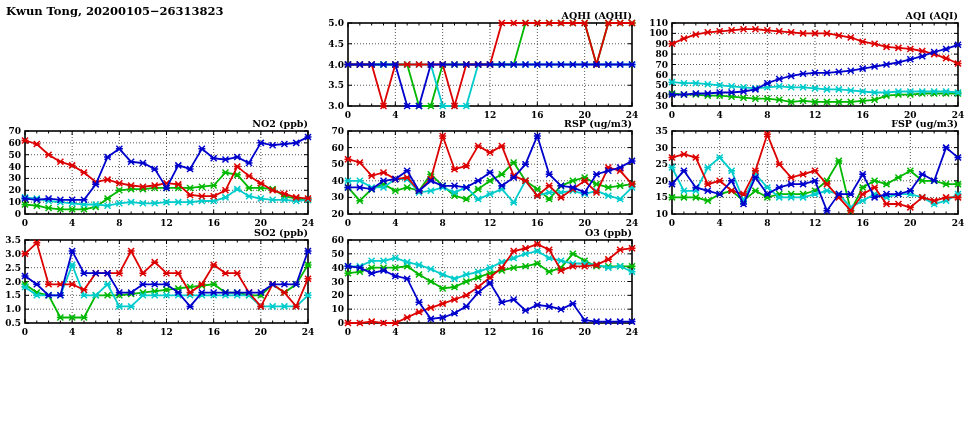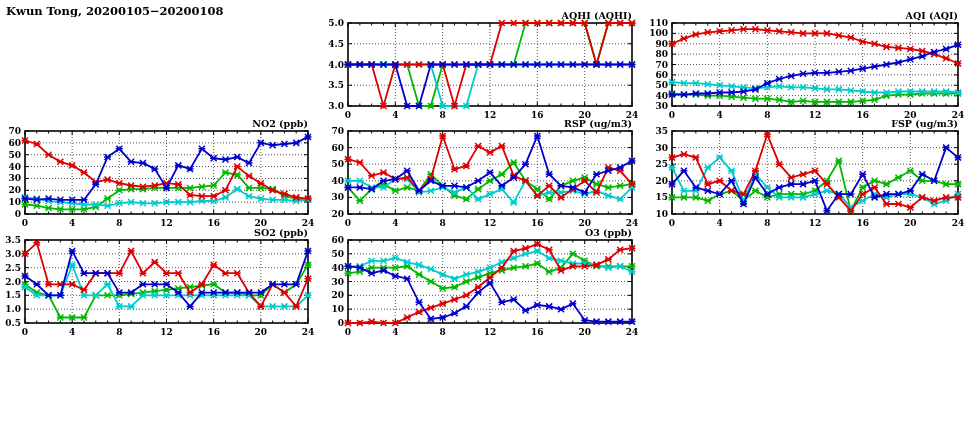--- a/index.html
+++ b/index.html
@@ -11,21 +11,21 @@
     position:absolute;left:6px;top:4px;
     font-size:11.5px;font-weight:bold;color:#000;letter-spacing:0px;white-space:nowrap;
   }
   .chart{position:absolute;}
   .chart svg{display:block;}
   text{font-family:"DejaVu Serif", serif;font-weight:bold;fill:#000;}
 </style>
 </head>
 <body>
 
-<div class="page-title">Kwun Tong, 20200105−20200108</div>
+<div class="page-title">Kwun Tong, 20200105−26313823</div>
 
 <div class="chart" style="left:323px;top:10px;width:319px;height:112px;">
     <svg width="319" height="112">
       <line x1="25" y1="75.25" x2="309" y2="75.25" stroke="#444" stroke-width="0.9" stroke-dasharray="1 2"></line>
       <line x1="25" y1="54.5" x2="309" y2="54.5" stroke="#444" stroke-width="0.9" stroke-dasharray="1 2"></line>
       <line x1="25" y1="33.75" x2="309" y2="33.75" stroke="#444" stroke-width="0.9" stroke-dasharray="1 2"></line>
       <line x1="72.33333333333333" y1="13" x2="72.33333333333333" y2="96" stroke="#444" stroke-width="0.9" stroke-dasharray="1 2"></line>
       <line x1="119.66666666666666" y1="13" x2="119.66666666666666" y2="96" stroke="#444" stroke-width="0.9" stroke-dasharray="1 2"></line>
       <line x1="167" y1="13" x2="167" y2="96" stroke="#444" stroke-width="0.9" stroke-dasharray="1 2"></line>
       <line x1="214.33333333333331" y1="13" x2="214.33333333333331" y2="96" stroke="#444" stroke-width="0.9" stroke-dasharray="1 2"></line>

